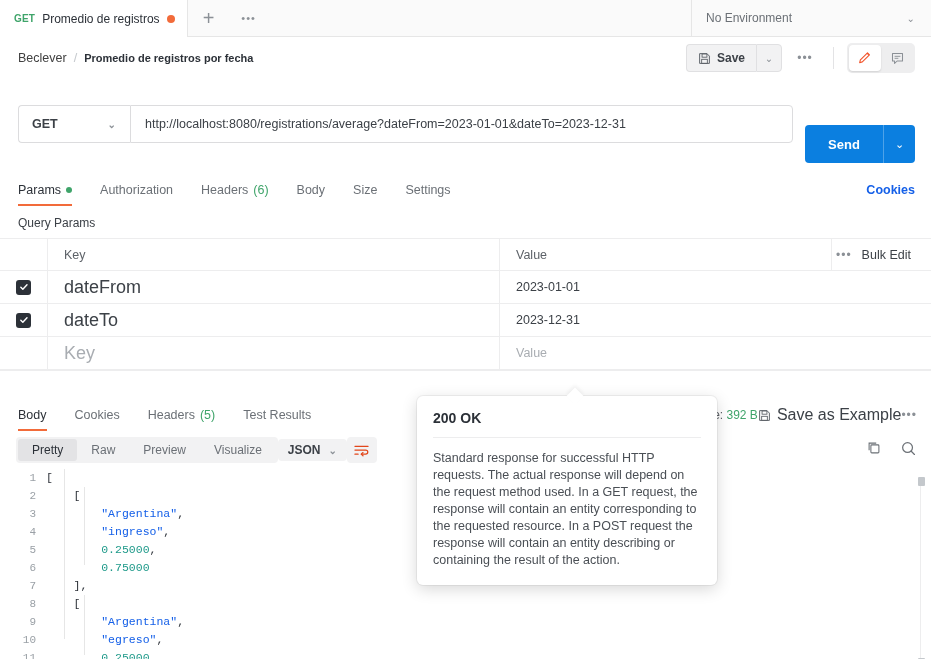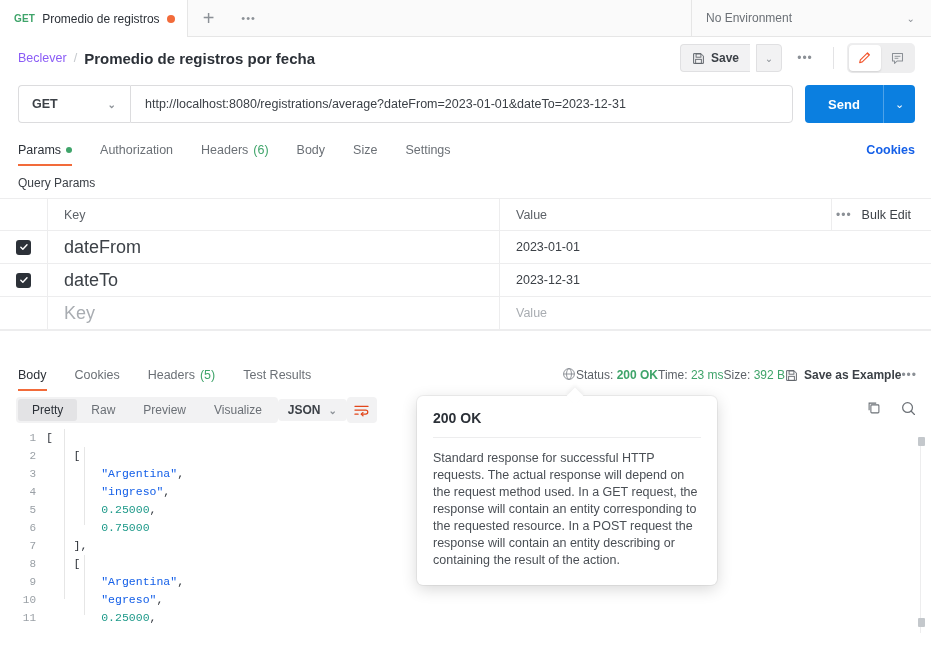--- a/index.html
+++ b/index.html
@@ -49,23 +49,23 @@
   }
   .chev { color:#8b9096; font-size:10px; }
 
   
   .crumbrow {
     display:flex; align-items:center; justify-content:space-between;
     height: 42px; padding: 0 16px 0 18px;
     background:#fff;
   }
   .crumbs { display:flex; align-items:center; gap:7px; font-size:12.5px;}
-  .crumb-parent { color:#8b5cf6; }
+  .crumb-parent { color:#404040; }
   .crumb-sep { color:#c4c8cc; }
-  .crumb-current { color:#2c3138; font-weight:700; font-size:15px;}
+  .crumb-current { color:#2c3138; font-weight:700; font-size:11px;}
   .crumb-actions { display:flex; align-items:center; gap:8px; }
   .savebtn {
     display:flex; align-items:center; gap:6px;
     height:28px; padding: 0 11px;
     background:#f2f2f3; border:1px solid #e0e0e2; border-right:none;
     border-radius: 4px 0 0 4px;
     font-size:12px; font-weight:700; color:#3c4147;
   }
   .savecaret {
     display:flex;align-items:center;justify-content:center;
@@ -89,21 +89,21 @@
     border:1px solid #dcdcde; border-right:none; border-radius:4px 0 0 4px;
     background:#fff; font-size:12.5px; font-weight:700; color:#3c4147;
   }
   .urlinput {
     flex:1; height:38px; display:flex; align-items:center;
     padding: 0 14px;
     border:1px solid #dcdcde; border-radius: 0 4px 4px 0;
     background:#fff; font-size:12.5px; color:#3c4147;
     white-space:nowrap; overflow:hidden;
   }
-  .sendwrap { display:flex; align-items:center; margin-left: 12px; }
+  .sendwrap { display:flex; align-items:center; margin-left: 12px; margin-top: 40px; }
   .sendbtn {
     display:flex;align-items:center;justify-content:center;
     height:38px; width:78px; background:#0b7fe0; color:#fff;
     font-size:13px; font-weight:700; border-radius:4px 0 0 4px;
   }
   .sendcaret {
     display:flex;align-items:center;justify-content:center;
     height:38px;width:32px;background:#0b7fe0;color:#fff;border-radius:0 4px 4px 0;
     border-left:1px solid rgba(255,255,255,.28);
   }
@@ -151,21 +151,21 @@
   .resp-divider { height:8px; background:#fff; border-top:1px solid #ededee; }
   .resptabs {
     display:flex; align-items:center; justify-content:space-between;
     padding-left:18px; padding-right:14px; height:32px;
   }
   .resptabs-left { display:flex; align-items:flex-end; height:32px; }
   .resp-meta { display:flex; align-items:center; font-size:12px; color:#5d6268; }
   .resp-meta .val-ok { color:#3fa46a; font-weight:700; }
   .resp-meta .val { color:#3fa46a; }
   .globe { color:#8b9096; }
-  .saveex { display:flex; align-items:center; gap:6px; color:#3c4147; font-size:12px;font-weight:bold;}
+  .saveex { display:flex; align-items:center; gap:6px; color:#3c4147; font-size:16px;}
 
   .viewbar {
     display:flex; align-items:center; justify-content:space-between;
     padding: 6px 14px 6px 16px;
   }
   .viewbar-left { display:flex; align-items:center; gap:0; }
   .segment { display:flex; align-items:center; background:#f2f2f3; border-radius:4px; padding:2px; }
   .segbtn { padding: 4px 14px; font-size:12px; color:#6b7076; border-radius:3px; }
   .segbtn.on { background:#e3e3e5; color:#2c3138; }
   .jsonsel {
@@ -229,21 +229,21 @@
     </div>
   </div>
 
   <div class="crumbrow">
     <div class="crumbs">
       <span class="crumb-parent">Beclever</span>
       <span class="crumb-sep">/</span>
       <span class="crumb-current">Promedio de registros por fecha</span>
     </div>
     <div class="crumb-actions">
-      <div style="display:flex;align-items:flex-end;gap:6px;">
+      <div style="display:flex;align-items:flex-end;">
         <div class="savebtn">
           <svg width="13" height="13" viewBox="0 0 16 16">
             <path d="M2 2h9l3 3v9H2V2z" fill="none" stroke="#5d6268" stroke-width="1.2"></path>
             <rect x="5" y="2.4" width="6" height="4" fill="none" stroke="#5d6268" stroke-width="1.1"></rect>
             <rect x="4.5" y="9" width="7" height="5" fill="none" stroke="#5d6268" stroke-width="1.1"></rect>
           </svg>
           <span>Save</span>
         </div>
         <div class="savecaret">
           <span class="chev">⌄</span>

